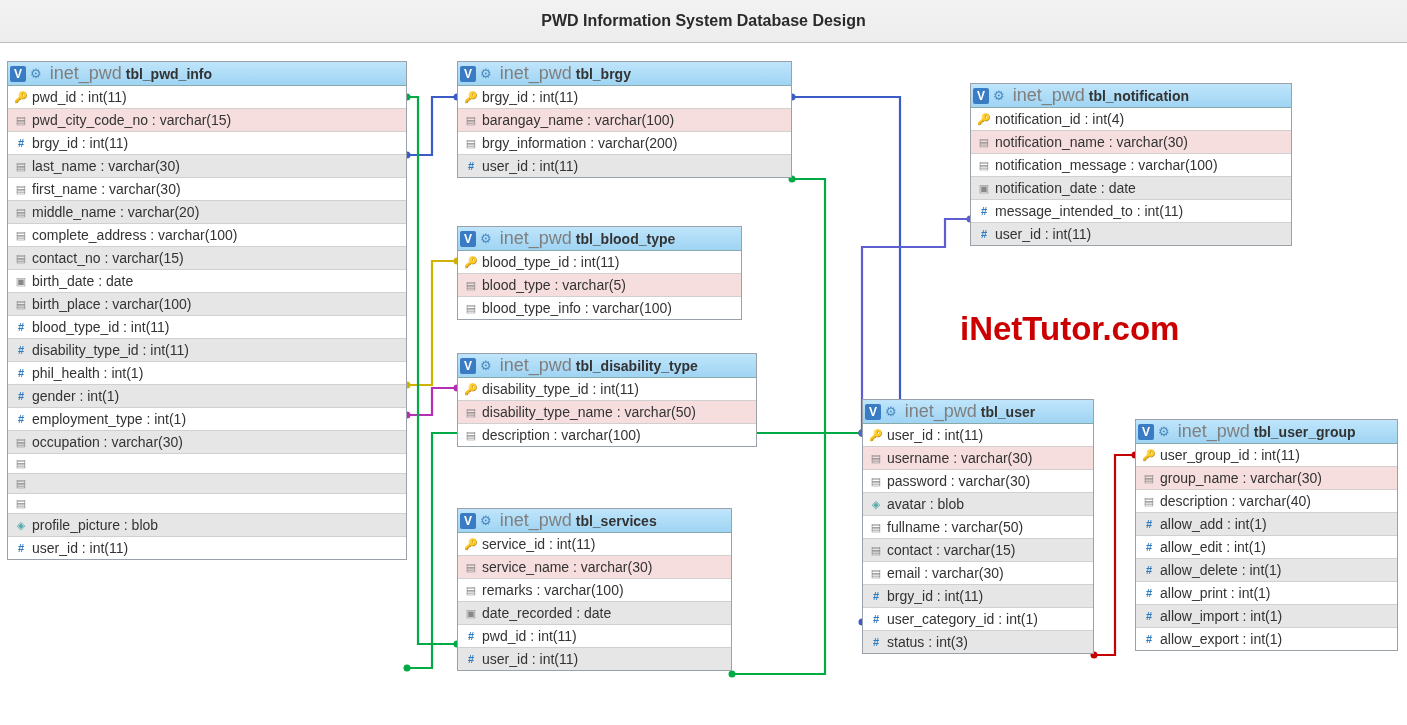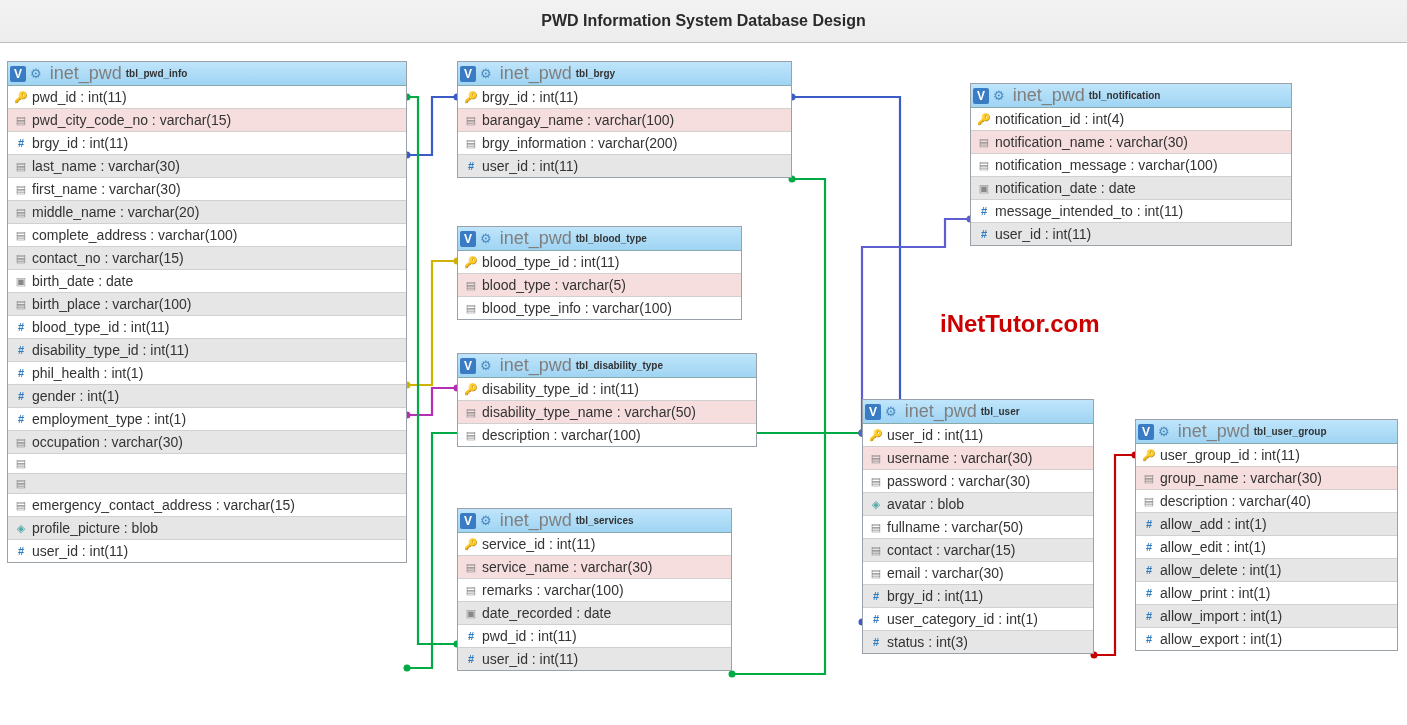--- a/index.html
+++ b/index.html
@@ -64,21 +64,21 @@
     line-height: 1;
   }
   .tname-prefix {
     color: #7f7f7f;
     font-size: 18px;
     margin-left: 4px;
   }
   .tname-main {
     font-weight: 700;
     color: #333;
-    font-size: 10px;
+    font-size: 14px;
   }
   .row {
     display: flex;
     align-items: center;
     padding: 3px 6px;
     border-bottom: 1px solid #d0d0d0;
     white-space: nowrap;
   }
   .row:last-child { border-bottom: none; }
   .row.zebra { background: #e6e6e6; }
@@ -92,22 +92,23 @@
   }
   .icon.key { color: #caa400; }
   .icon.hash { color: #2f7bbf; font-weight: 700; }
   .icon.txt { color: #888; }
   .icon.date { color: #888; }
   .icon.blob { color: #5aa; }
   .watermark {
     position: absolute;
     color: #c00;
     font-weight: 700;
-    font-size: 24px;
+    font-size: 33px;
     font-family: Arial, sans-serif;
+    margin-left: 20px;
   }
 </style>
 </head>
 <body>
 
 <div class="title-bar">PWD Information System Database Design</div>
 
 <div class="canvas">
   <svg class="links">
       <path d="M407 113 L432 113 L432 55 L457 55" stroke="#3a5cc4" stroke-width="2.2" fill="none"></path>
@@ -214,21 +215,20 @@
         <span>occupation : varchar(30)</span>
       </div>
       <div class="row">
         <span class="icon txt">▤</span>
       </div>
       <div class="row zebra">
         <span class="icon txt">▤</span>
       </div>
       <div class="row">
         <span class="icon txt">▤</span>
-        <span>emergency_contact_address : varchar(15)</span>
       </div>
       <div class="row zebra">
         <span class="icon blob">◈</span>
         <span>profile_picture : blob</span>
       </div>
       <div class="row">
         <span class="icon hash">#</span>
         <span>user_id : int(11)</span>
       </div>
     </div>

